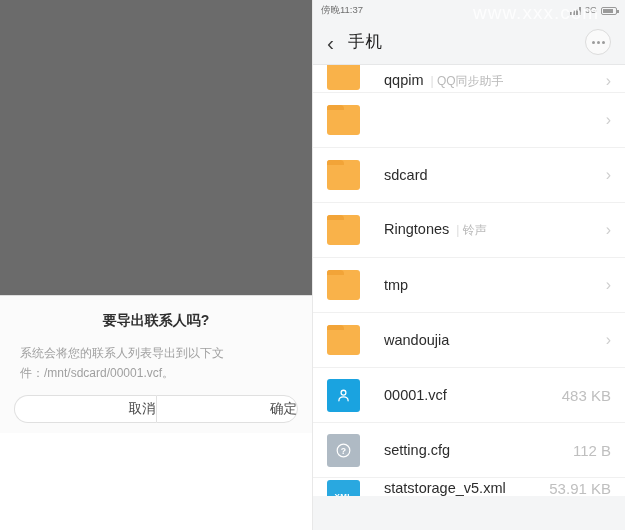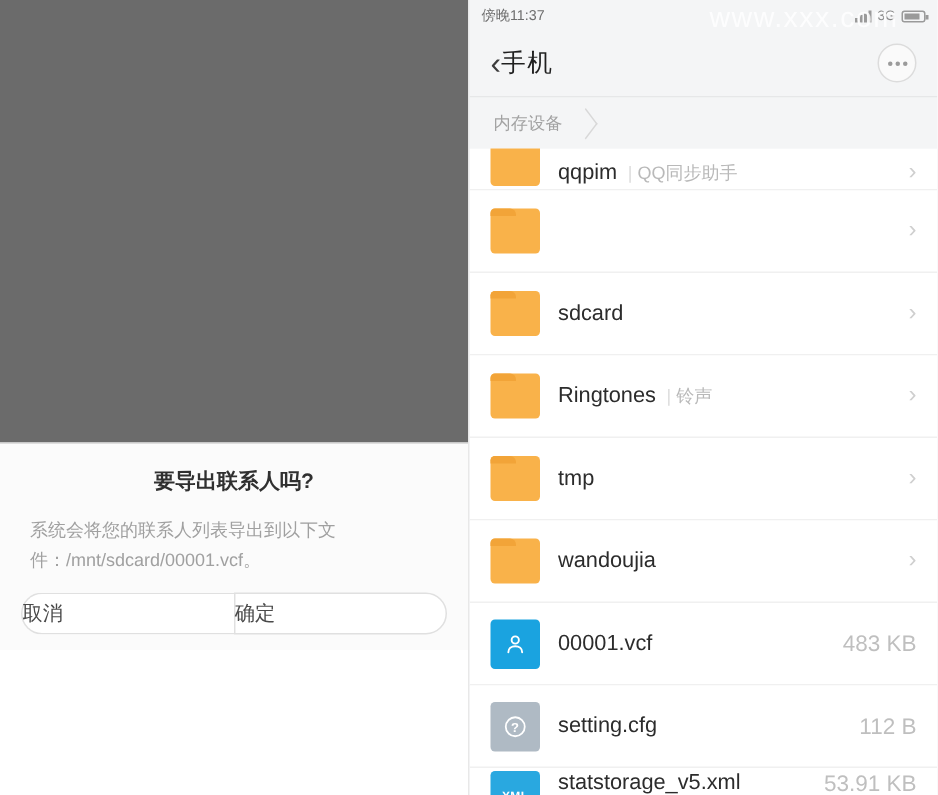--- a/index.html
+++ b/index.html
@@ -74,21 +74,21 @@
   .l-dlg-msg {
     font-size:12px; color:#a0a0a0; line-height:1.65;
     padding:14px 20px 0 20px;
   }
   .l-dlg-actions {
     margin-top:auto;
     display:flex;
     padding:0 14px 10px 14px;
   }
   .l-dlg-btn {
-    flex:1; text-align:left;
+    flex:1; text-align:right;
     font-size:13.5px; color:#4a4a4a;
     padding:4px 0;
     border:1px solid #e0e0e0;
     background:#fff;
   }
   .l-dlg-btn.left  { border-radius:22px 0 0 22px; border-right:none; }
   .l-dlg-btn.right { border-radius:0 22px 22px 0; }
 
   
   .panel-right {
@@ -119,21 +119,21 @@
     letter-spacing:1px; z-index:20; pointer-events:none;
     font-family:"Liberation Sans",sans-serif;
   }
 
   .r-header {
     height:45px; display:flex; align-items:center;
     padding:0 14px; background:#f4f5f6;
     border-bottom:1px solid #e6e7e8;
   }
   .r-back { font-size:21px; color:#3c3c3c; font-weight:300; line-height:1; }
-  .r-title { font-size:16.5px; color:#1f1f1f; letter-spacing:1px; }
+  .r-title { font-size:16.5px; color:#1f1f1f; margin-left:14px; letter-spacing:1px; }
   .r-more {
     margin-left:auto;
     width:26px; height:26px; border-radius:50%;
     border:1px solid #dcdcdc; background:#fafafa;
     display:flex; align-items:center; justify-content:center; gap:2px;
   }
   .r-more i { width:3px; height:3px; border-radius:50%; background:#9b9b9b; display:block; }
 
   .r-crumbs {
     height:34px; display:flex; align-items:center;
@@ -167,21 +167,21 @@
     border-radius:3px 4px 0 0;
   }
   .file-ic {
     width:33px; height:33px; flex:0 0 33px;
     border-radius:3px;
     display:flex; align-items:center; justify-content:center;
     color:#fff; font-size:8px; font-weight:bold; letter-spacing:.3px;
   }
   .file-ic svg { display:block; }
 
-  .r-labels { margin-left:12px; display:flex; align-items:baseline; gap:7px; min-width:0; }
+  .r-labels { margin-left:24px; display:flex; align-items:baseline; gap:7px; min-width:0; }
   .r-name { font-size:14.5px; color:#2c2c2c; white-space:nowrap; }
   .r-sub  { font-size:12px; color:#b9b9b9; }
   .r-sub:before { content:"| "; color:#dcdcdc; }
   .r-size { margin-left:auto; font-size:15px; color:#bfbfbf; }
   .r-chev { margin-left:auto; color:#cfcfcf; font-size:16px; font-weight:300; }
 </style>
 </head>
 <body>
 
 <div class="panel-left">
@@ -279,24 +279,20 @@
   <div class="r-header">
     <span class="r-back">‹</span>
     <span class="r-title">手机</span>
     <span class="r-more">
         <i></i>
         <i></i>
         <i></i>
       </span>
   </div>
 
-  <div class="r-crumbs">
-    <span class="r-crumb">内存设备</span>
-    <span class="r-crumb-arrow"></span>
-  </div>
 
   <div class="r-list">
 
     <div class="r-item clipped-top">
       <span class="folder-ic"></span>
       <span class="r-labels">
         <span class="r-name">qqpim</span>
         <span class="r-sub">QQ同步助手</span>
       </span>
       <span class="r-chev">›</span>

